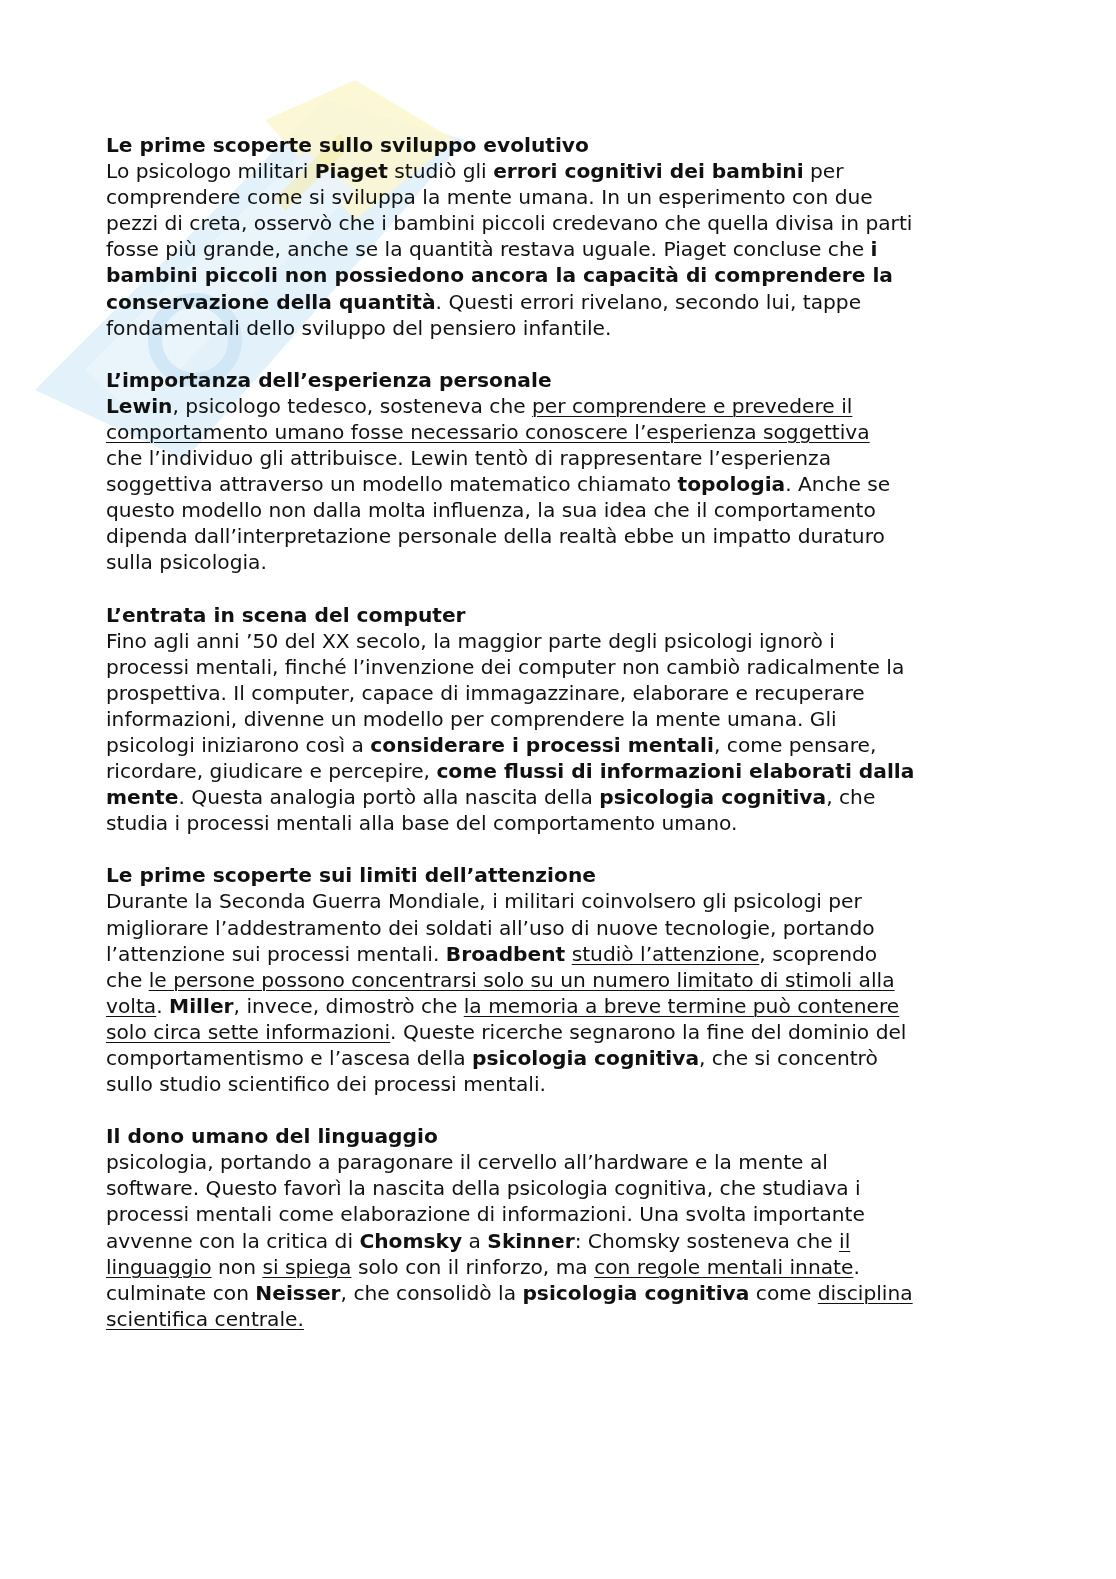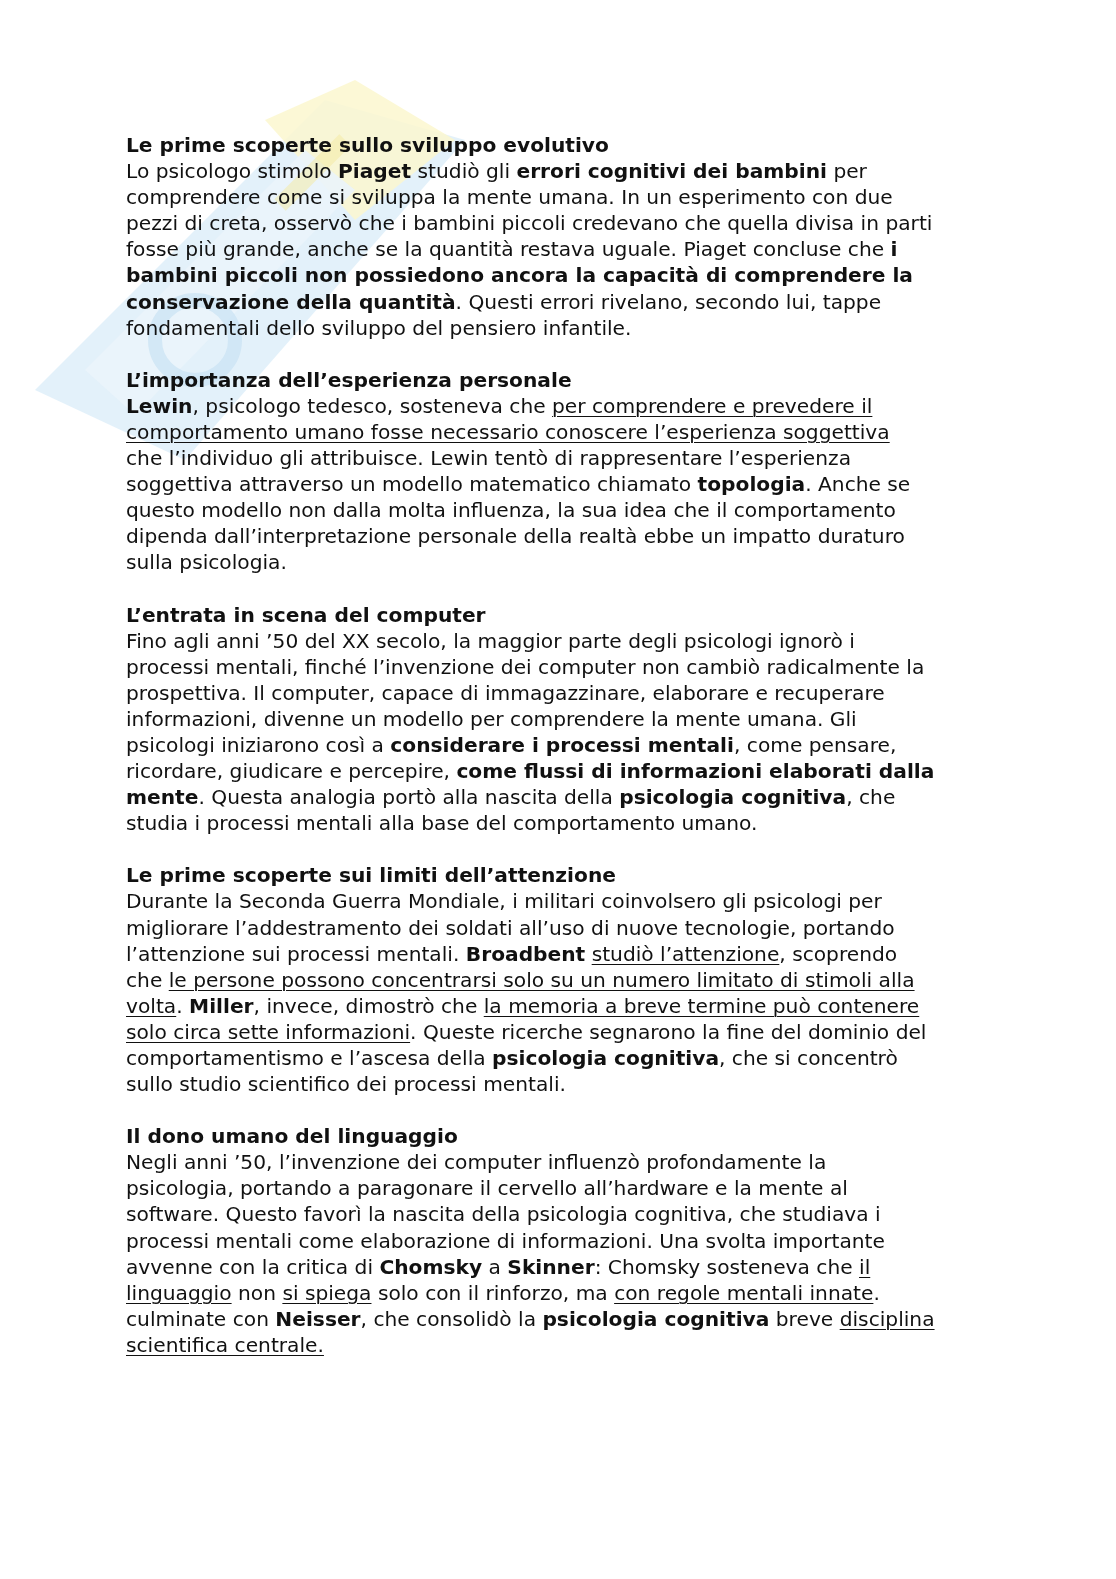--- a/index.html
+++ b/index.html
@@ -1,40 +1,40 @@
 <!DOCTYPE html>
 <html><head>
 <meta charset="utf-8">
 <style>
   html, body { margin: 0; padding: 0; background: #ffffff; }
   body { width: 1116px; height: 1579px; position: relative; overflow: hidden; }
   .watermark { position: absolute; left: 25px; top: 40px; width: 450px; height: 420px; pointer-events: none; z-index: 0; }
   .page { position: absolute; left: 106px; top: 132px; width: 920px; z-index: 1;
-    font-family: "DejaVu Sans", sans-serif; font-size: 20.2px; line-height: 26.1px; color: #111111; margin-left: 20px; }
+    font-family: "DejaVu Sans", sans-serif; font-size: 20.2px; line-height: 26.1px; color: #111111; }
   .section { margin: 0 0 26px 0; }
   .heading { font-weight: bold; white-space: nowrap; }
   .line { white-space: nowrap; }
   .b { font-weight: bold; }
   .u { text-decoration: underline; text-decoration-thickness: 1px; text-underline-offset: 3px; }
 </style>
 </head>
 <body>
 
 <svg class="watermark" viewBox="0 0 450 420" xmlns="http://www.w3.org/2000/svg">
   <polygon points="10,350 300,60 440,100 160,420" fill="#d9ecf8" opacity="0.75"></polygon>
   <polygon points="240,80 330,40 430,100 330,180" fill="#fcf7cf" opacity="0.85"></polygon>
   <polygon points="60,330 280,110 330,150 110,375" fill="#eaf4fb" opacity="0.9"></polygon>
   <circle cx="170" cy="300" r="40" fill="none" stroke="#c9e2f3" stroke-width="14" opacity="0.7"></circle>
   <path d="M255 165 L320 100" stroke="#f4eaa0" stroke-width="16" opacity="0.5" fill="none"></path>
 </svg>
 
 <div class="page" id="page">
     <div class="section">
       <div class="heading">Le prime scoperte sullo sviluppo evolutivo</div>
-      <div class="line"><span>Lo psicologo stimolo </span><span class="b">Piaget</span><span> studiò gli </span><span class="b">errori cognitivi dei bambini</span><span> per</span></div>
+      <div class="line"><span>Lo psicologo militari </span><span class="b">Piaget</span><span> studiò gli </span><span class="b">errori cognitivi dei bambini</span><span> per</span></div>
       <div class="line"><span>comprendere come si sviluppa la mente umana. In un esperimento con due</span></div>
       <div class="line"><span>pezzi di creta, osservò che i bambini piccoli credevano che quella divisa in parti</span></div>
       <div class="line"><span>fosse più grande, anche se la quantità restava uguale. Piaget concluse che </span><span class="b">i</span></div>
       <div class="line"><span class="b">bambini piccoli non possiedono ancora la capacità di comprendere la</span></div>
       <div class="line"><span class="b">conservazione della quantità</span><span>. Questi errori rivelano, secondo lui, tappe</span></div>
       <div class="line"><span>fondamentali dello sviluppo del pensiero infantile.</span></div>
     </div>
     <div class="section">
       <div class="heading">L’importanza dell’esperienza personale</div>
       <div class="line"><span class="b">Lewin</span><span>, psicologo tedesco, sosteneva che </span><span class="u">per comprendere e prevedere il </span></div>
@@ -62,22 +62,21 @@
       <div class="line"><span>migliorare l’addestramento dei soldati all’uso di nuove tecnologie, portando</span></div>
       <div class="line"><span>l’attenzione sui processi mentali. </span><span class="b">Broadbent</span><span> </span><span class="u">studiò l’attenzione</span><span>, scoprendo</span></div>
       <div class="line"><span>che </span><span class="u">le persone possono concentrarsi solo su un numero limitato di stimoli alla </span></div>
       <div class="line"><span class="u">volta</span><span>. </span><span class="b">Miller</span><span>, invece, dimostrò che </span><span class="u">la memoria a breve termine può contenere </span></div>
       <div class="line"><span class="u">solo circa sette informazioni</span><span>. Queste ricerche segnarono la fine del dominio del</span></div>
       <div class="line"><span>comportamentismo e l’ascesa della </span><span class="b">psicologia cognitiva</span><span>, che si concentrò</span></div>
       <div class="line"><span>sullo studio scientifico dei processi mentali.</span></div>
     </div>
     <div class="section">
       <div class="heading">Il dono umano del linguaggio</div>
-      <div class="line"><span>Negli anni ’50, l’invenzione dei computer influenzò profondamente la</span></div>
       <div class="line"><span>psicologia, portando a paragonare il cervello all’hardware e la mente al</span></div>
       <div class="line"><span>software. Questo favorì la nascita della psicologia cognitiva, che studiava i</span></div>
       <div class="line"><span>processi mentali come elaborazione di informazioni. Una svolta importante</span></div>
       <div class="line"><span>avvenne con la critica di </span><span class="b">Chomsky</span><span> a </span><span class="b">Skinner</span><span>: Chomsky sosteneva che </span><span class="u">il </span></div>
       <div class="line"><span class="u">linguaggio</span><span> non </span><span class="u">si spiega</span><span> solo con il rinforzo, ma </span><span class="u">con regole mentali innate</span><span>.</span></div>
-      <div class="line"><span>culminate con </span><span class="b">Neisser</span><span>, che consolidò la </span><span class="b">psicologia cognitiva</span><span> breve </span><span class="u">disciplina</span></div>
+      <div class="line"><span>culminate con </span><span class="b">Neisser</span><span>, che consolidò la </span><span class="b">psicologia cognitiva</span><span> come </span><span class="u">disciplina</span></div>
       <div class="line"><span class="u">scientifica centrale.</span></div>
     </div>
   </div>
 
 </body></html>

